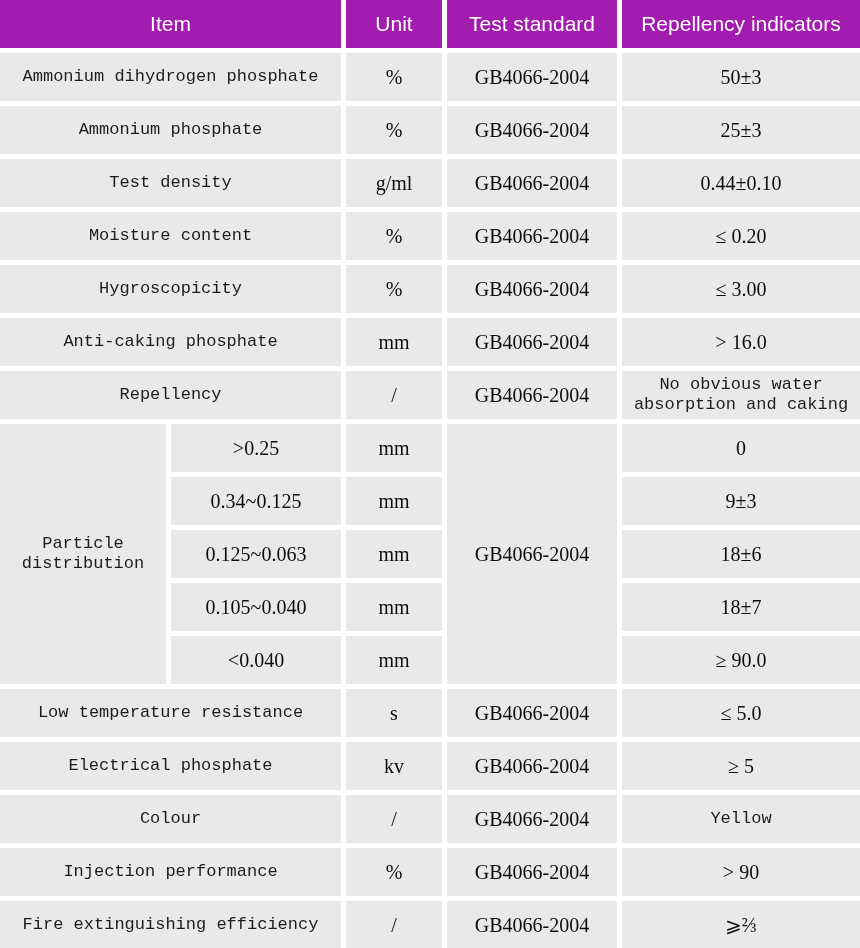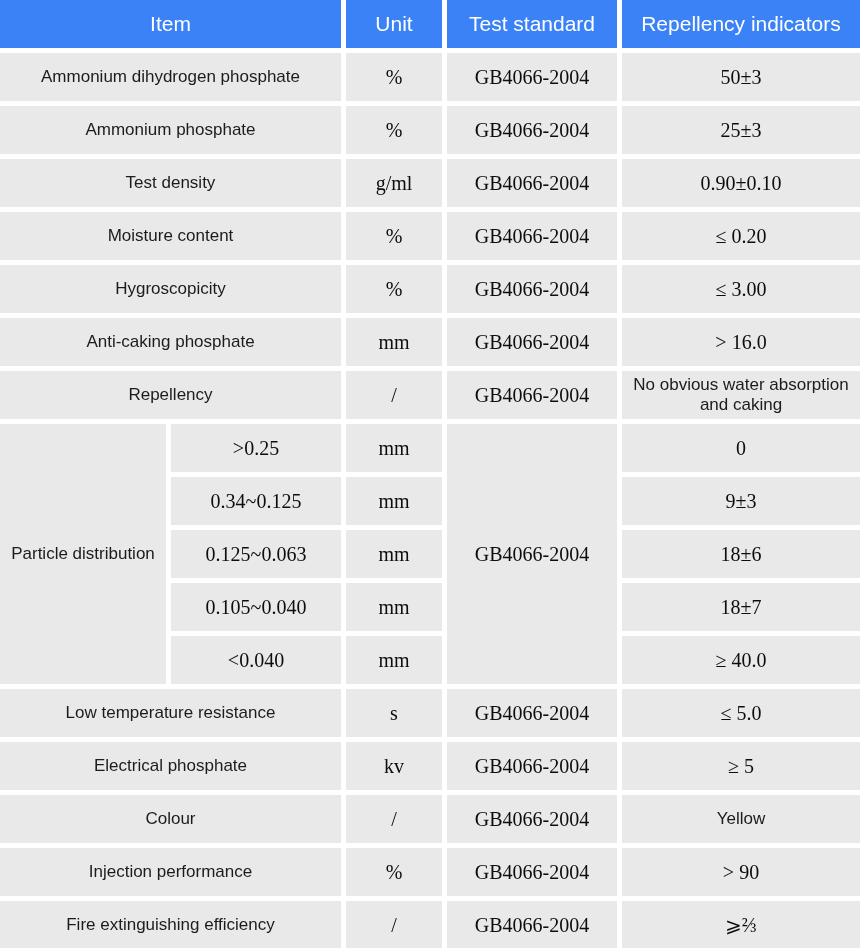--- a/index.html
+++ b/index.html
@@ -30,32 +30,32 @@
   col.c-indicator   { width: 238px; }
 
   th, td {
     padding: 0 4px;
     text-align: center;
     vertical-align: middle;
     height: 48px;
     overflow: hidden;
   }
   th {
-    background: #3b82f6;
+    background: #a21caf;
     color: #ffffff;
     font-family: "Liberation Sans", "DejaVu Sans", sans-serif;
     font-size: 21px;
     font-weight: 400;
   }
   td {
     background: #e9e9e9;
     color: #111111;
   }
   .sans {
-    font-family: Liberation Sans, sans-serif;
+    font-family: Liberation Mono, monospace;
     font-size: 17px;
     color: #1c1c1c;
     line-height: 1.18;
   }
   .serif {
     font-family: "Liberation Serif", "DejaVu Serif", serif;
     font-size: 20px;
     color: #0d0d0d;
   }
 </style>
@@ -91,21 +91,21 @@
         <tr>
           <td colspan="2" class="sans">Ammonium phosphate</td>
           <td class="serif">%</td>
           <td class="serif">GB4066-2004</td>
           <td class="serif">25±3</td>
         </tr>
         <tr>
           <td colspan="2" class="sans">Test density</td>
           <td class="serif">g/ml</td>
           <td class="serif">GB4066-2004</td>
-          <td class="serif">0.90±0.10</td>
+          <td class="serif">0.44±0.10</td>
         </tr>
         <tr>
           <td colspan="2" class="sans">Moisture content</td>
           <td class="serif">%</td>
           <td class="serif">GB4066-2004</td>
           <td class="serif">≤ 0.20</td>
         </tr>
         <tr>
           <td colspan="2" class="sans">Hygroscopicity</td>
           <td class="serif">%</td>
@@ -143,21 +143,21 @@
           <td class="serif">18±6</td>
         </tr>
         <tr>
           <td class="serif">0.105~0.040</td>
           <td class="serif">mm</td>
           <td class="serif">18±7</td>
         </tr>
         <tr>
           <td class="serif">&lt;0.040</td>
           <td class="serif">mm</td>
-          <td class="serif">≥ 40.0</td>
+          <td class="serif">≥ 90.0</td>
         </tr>
 
         <tr>
           <td colspan="2" class="sans">Low temperature resistance</td>
           <td class="serif">s</td>
           <td class="serif">GB4066-2004</td>
           <td class="serif">≤ 5.0</td>
         </tr>
         <tr>
           <td colspan="2" class="sans">Electrical phosphate</td>

